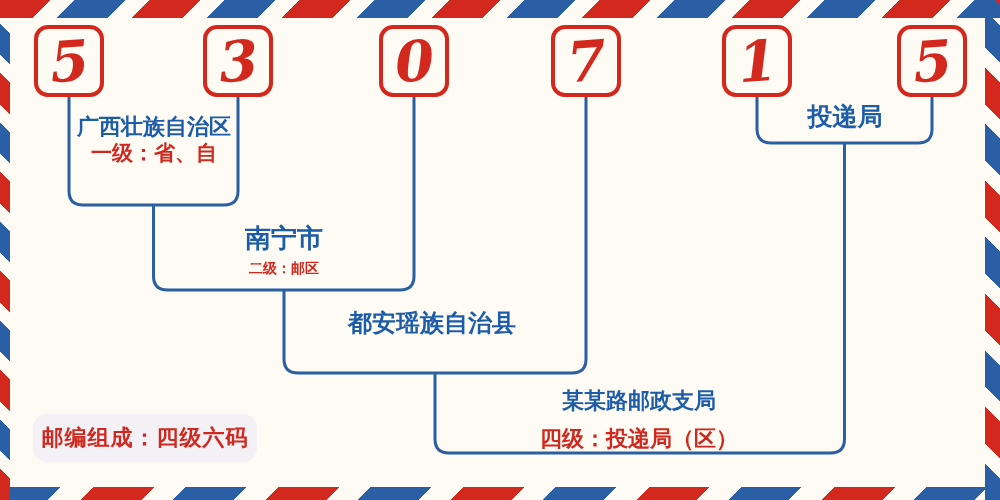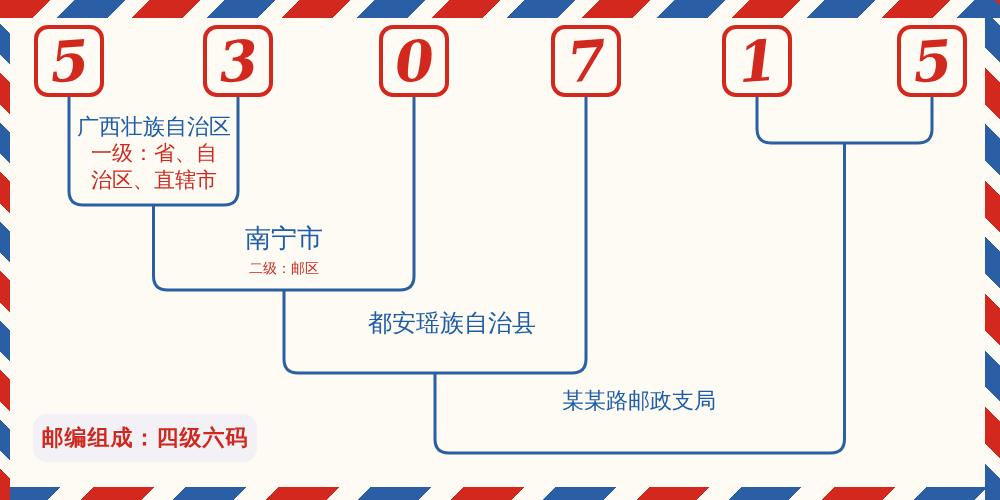--- a/index.html
+++ b/index.html
@@ -44,30 +44,30 @@
     font-family:"DejaVu Serif","Liberation Serif",serif;
     font-style:italic;font-weight:bold;
     font-size:56px;line-height:1;color:var(--red,#d3281e);
     transform:rotate(-4deg);
   }
   .digit-box-1{left:34px;} .digit-box-2{left:203px;} .digit-box-3{left:379px;}
   .digit-box-4{left:551px;} .digit-box-5{left:722px;} .digit-box-6{left:897px;}
 
   
   .ann{position:absolute;transform:translateX(-50%);text-align:center;
-    white-space:nowrap;z-index:4;font-weight:normal;}
+    white-space:nowrap;z-index:4;font-weight:bold;}
   .ann-title{color:var(--text-blue,#1c5ca8);}
   .ann-sub{color:var(--text-red,#d0281e);text-align:center;}
   .ann-level1{left:154px;top:113px;}
   .ann-level1 .ann-title{font-size:22px;line-height:27px;}
   .ann-level1 .ann-sub{font-size:21px;line-height:27px;}
   .ann-level2{left:284px;top:222px;}
   .ann-level2 .ann-title{font-size:26px;line-height:32px;text-align:right;}
   .ann-level2 .ann-sub{font-size:14px;line-height:28px;}
-  .ann-level3{left:452px;top:308px;}
+  .ann-level3{left:432px;top:308px;}
   .ann-level3 .ann-title{font-size:24px;line-height:30px;}
   .ann-level3 .ann-sub{font-size:22px;line-height:28px;}
   .ann-level4{left:639px;top:387px;}
   .ann-level4 .ann-title{font-size:22px;line-height:28px;}
   .ann-level4 .ann-sub{font-size:22px;line-height:28px;margin-top:10px;}
   .ann-delivery{left:845px;top:102px;}
   .ann-delivery .ann-title{font-size:25px;line-height:30px;}
 
   
   .badge{
@@ -110,34 +110,37 @@
   <div class="digit-box digit-box-5">
     <span class="digit">1</span>
   </div>
   <div class="digit-box digit-box-6">
     <span class="digit">5</span>
   </div>
 
   <div class="ann ann-level1">
     <div class="ann-title">广西壮族自治区</div>
     <div class="ann-sub">一级：省、自</div>
-    <div class="ann-sub">治区、直辖市</div>
   </div>
 
   <div class="ann ann-level2">
     <div class="ann-title">南宁市</div>
     <div class="ann-sub">二级：邮区</div>
   </div>
 
   <div class="ann ann-level3">
     <div class="ann-title">都安瑶族自治县</div>
   </div>
 
   <div class="ann ann-level4">
     <div class="ann-title">某某路邮政支局</div>
+    <div class="ann-sub">四级：投递局（区）</div>
   </div>
 
+  <div class="ann ann-delivery">
+    <div class="ann-title">投递局</div>
+  </div>
 
   <div class="badge">
     <span class="badge-label">邮编组成：四级六码</span>
   </div>
 
 </div>
 
 </body></html>

